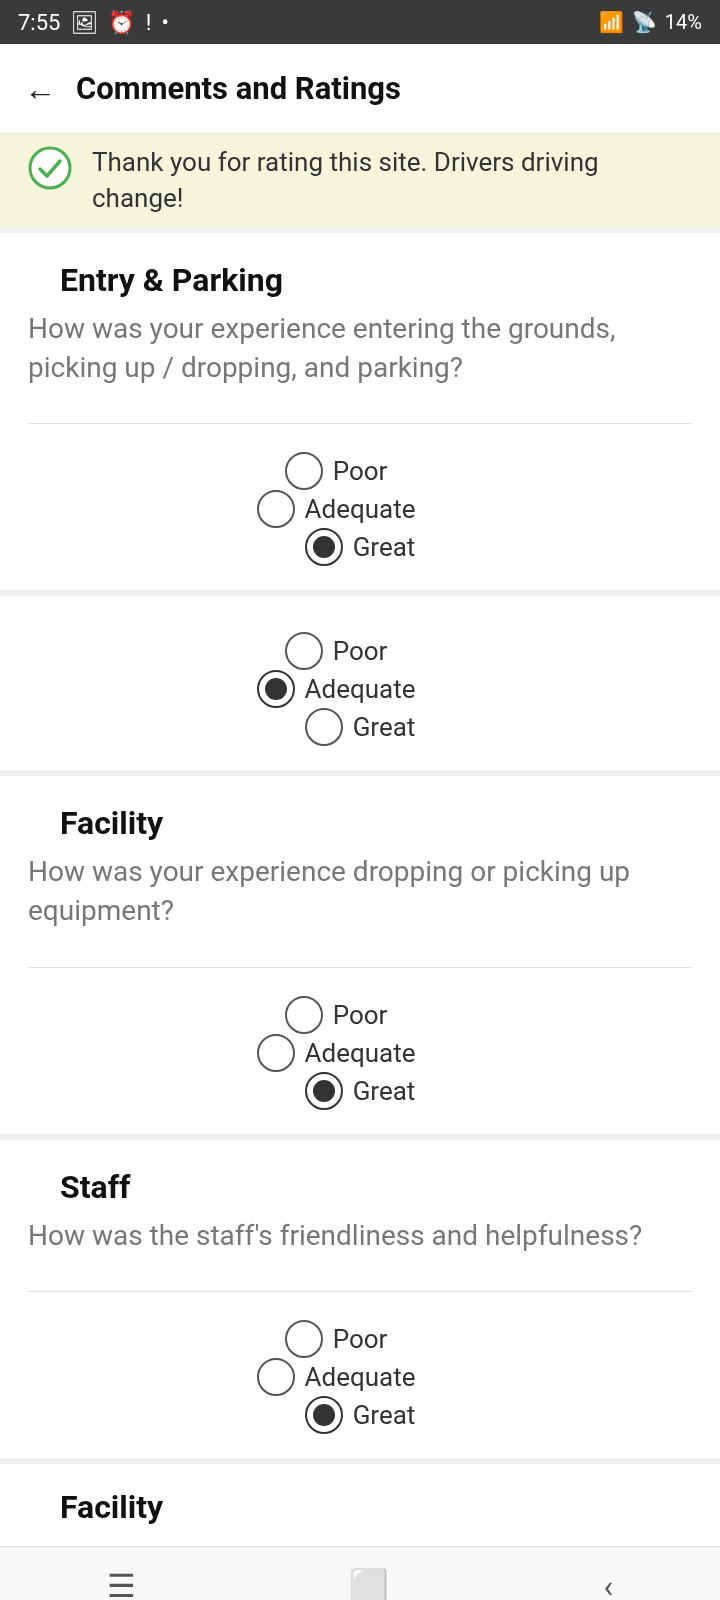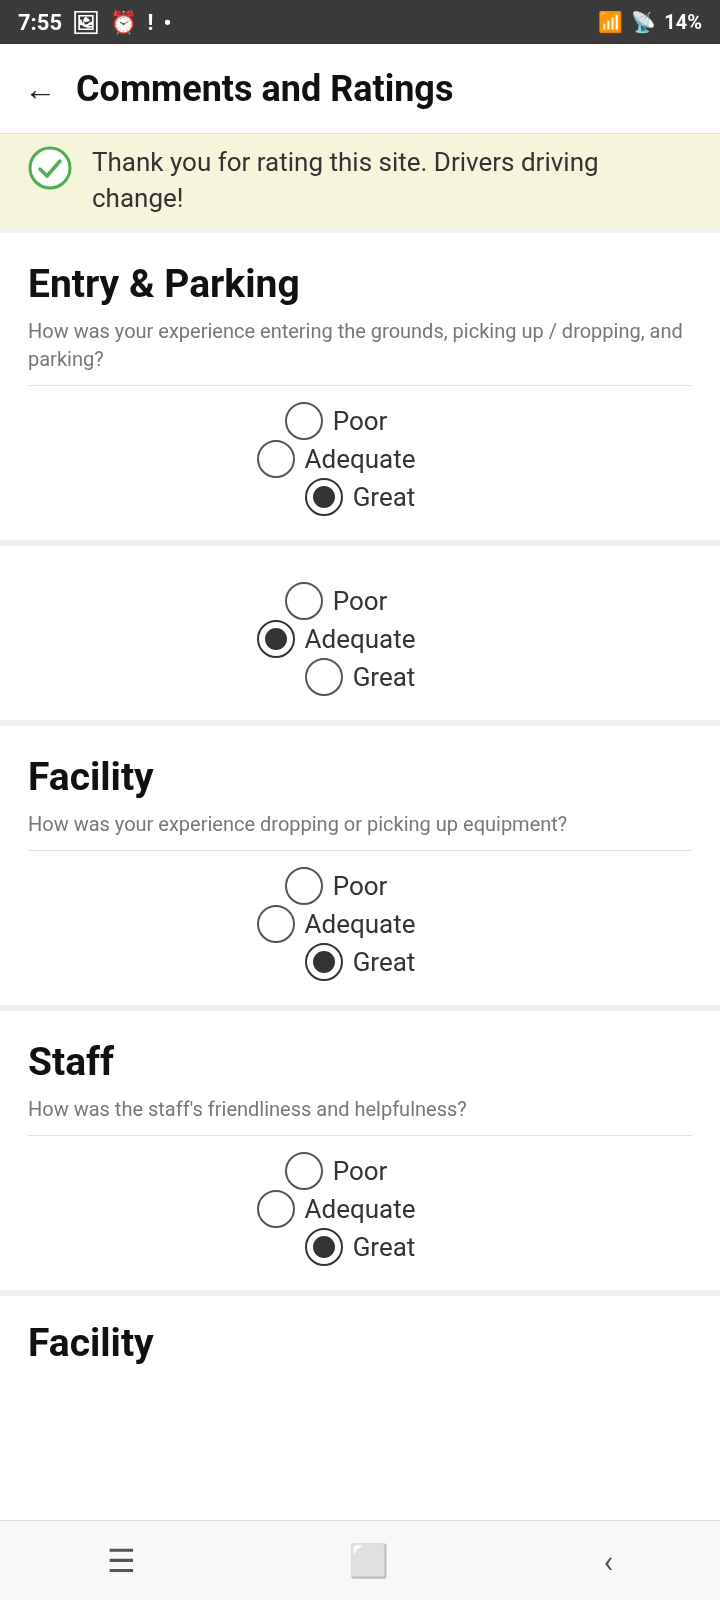--- a/index.html
+++ b/index.html
@@ -17,21 +17,21 @@
     
     .status-bar {
       background: #3a3a3a;
       color: #fff;
       height: 44px;
       display: flex;
       align-items: center;
       justify-content: space-between;
       padding: 0 18px;
       font-size: 22px;
-      font-weight: 700;
+      font-weight: 400;
       flex-shrink: 0;
     }
     .status-bar-left {
       display: flex;
       align-items: center;
       gap: 10px;
     }
     .status-bar-right {
       display: flex;
       align-items: center;
@@ -49,21 +49,21 @@
       gap: 20px;
       border-bottom: 1px solid #e0e0e0;
       flex-shrink: 0;
     }
     .back-arrow {
       font-size: 32px;
       color: #222;
       cursor: pointer;
     }
     .header-title {
-      font-size: 36px;
+      font-size: 31px;
       font-weight: 700;
       color: #111;
     }
 
     
     .success-banner {
       background: #f5f5dc;
       padding: 10px 28px;
       display: flex;
       align-items: flex-start;
@@ -84,31 +84,32 @@
     }
 
     
     .rating-card {
       background: #fff;
       margin-bottom: 6px;
       padding: 28px 28px 24px 28px;
       flex-shrink: 0;
     }
     .card-title {
-      font-size: 39px;
+      font-size: 32px;
       font-weight: 700;
       color: #111;
       margin-bottom: 10px;
+      margin-left: 32px;
     }
     .card-description {
-      font-size: 20px;
+      font-size: 28px;
       color: #777;
       line-height: 1.4;
-      margin-bottom: 8px;
-      padding-bottom: 12px;
+      margin-bottom: 20px;
+      padding-bottom: 36px;
       border-bottom: 1px solid #e0e0e0;
     }
     .radio-group {
       display: flex;
       align-items: center;
       gap: 0;
       padding-top: 8px;
       flex-direction: column;
     }
     .radio-option {

